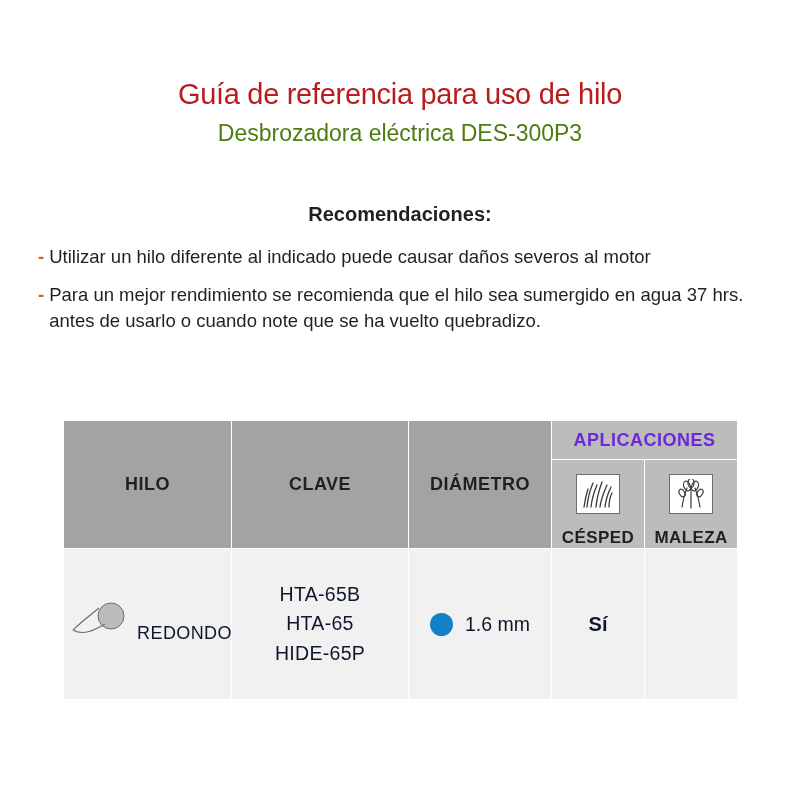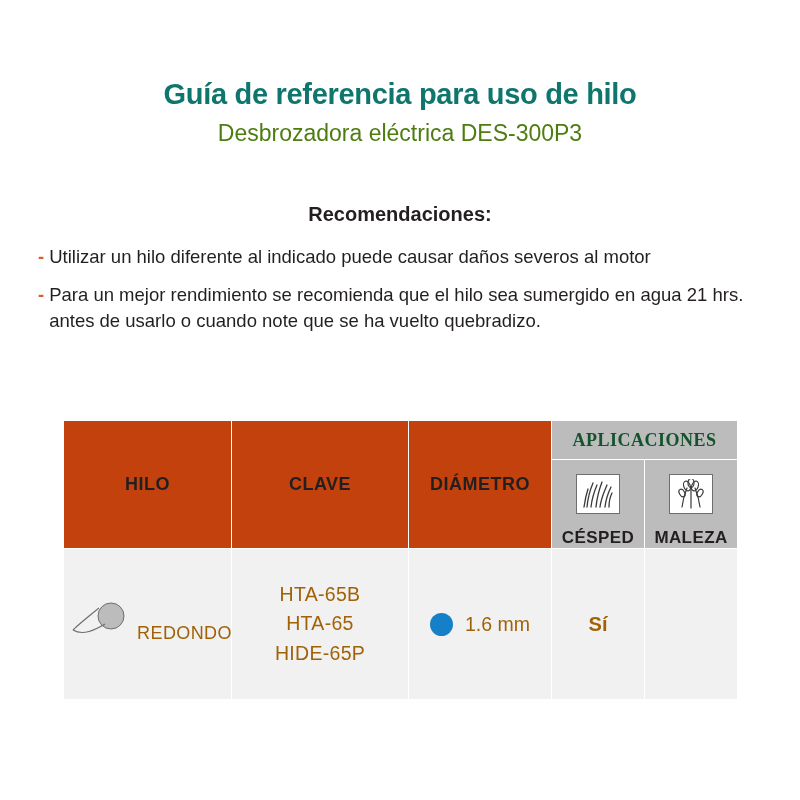--- a/index.html
+++ b/index.html
@@ -21,23 +21,23 @@
     box-sizing: border-box;
   }
 
   
   .header {
     text-align: center;
     padding-top: 78px;
   }
   .title {
     font-size: 29px;
-    font-weight: bold;
+    font-weight: normal;
     letter-spacing: -0.3px;
-    color: #0f766e;
+    color: #b91c1c;
     line-height: 1.15;
     margin: 0;
   }
   .subtitle {
     font-size: 23px;
     font-weight: normal;
     color: #4d7c0f;
     margin: 9px 0 0 0;
     line-height: 1.15;
   }
@@ -85,35 +85,34 @@
     width: 674px;
     table-layout: fixed;
   }
   table.guide td, table.guide th {
     border: 1px solid #ffffff;
     padding: 0;
     text-align: center;
     vertical-align: middle;
   }
   .head-cell {
-    background: #c2410c;
+    background: #a3a3a3;
     color: #231f20;
     font-size: 18px;
     font-weight: bold;
     letter-spacing: 0.5px;
     height: 126px;
   }
   .apps-cell {
     background: #bcbcbc;
-    color: #14532d;
+    color: #6d28d9;
     font-size: 18px;
     font-weight: bold;
     letter-spacing: 0.5px;
     height: 38px;
-    font-family: Liberation Serif, serif;
   }
   .sub-head-cell {
     background: #bcbcbc;
     height: 88px;
     padding: 4px 0 6px 0;
   }
   .sub-head-inner {
     display: flex;
     flex-direction: column;
     align-items: center;
@@ -133,21 +132,21 @@
     background: #ffffff;
     display: flex;
     align-items: center;
     justify-content: center;
     box-sizing: border-box;
   }
   .body-cell {
     background: #f1f1f1;
     height: 150px;
     font-size: 19px;
-    color: #a16207;
+    color: #0f172a;
   }
   .clave-line {
     font-size: 19.5px;
     line-height: 1.5;
     letter-spacing: 0.3px;
   }
   .hilo-cell-inner {
     display: flex;
     flex-direction: row;
     align-items: center;
@@ -196,21 +195,21 @@
   <div class="reco">
     <div class="reco-title">Recomendaciones:</div>
 
     <div class="reco-item">
       <span class="reco-dash">-</span>
       <span class="reco-text">Utilizar un hilo diferente al indicado puede causar daños severos al motor</span>
     </div>
 
     <div class="reco-item">
       <span class="reco-dash">-</span>
-      <span class="reco-text">Para un mejor rendimiento se recomienda que el hilo sea sumergido en agua 21 hrs. antes de usarlo o cuando note que se ha vuelto quebradizo.</span>
+      <span class="reco-text">Para un mejor rendimiento se recomienda que el hilo sea sumergido en agua 37 hrs. antes de usarlo o cuando note que se ha vuelto quebradizo.</span>
     </div>
   </div>
 
   <div class="table-wrap">
     <table class="guide">
       <colgroup>
         <col style="width:168px">
         <col style="width:177px">
         <col style="width:143px">
         <col style="width:93px">

